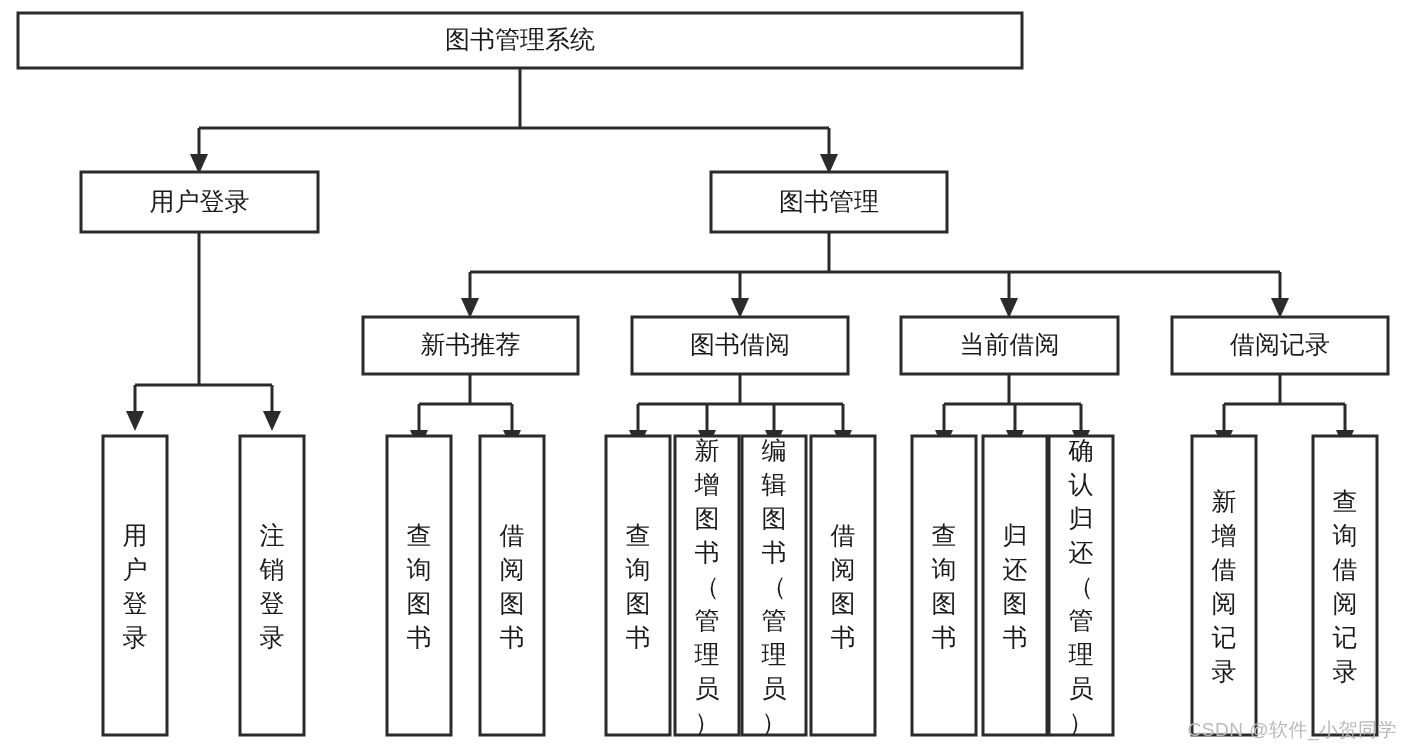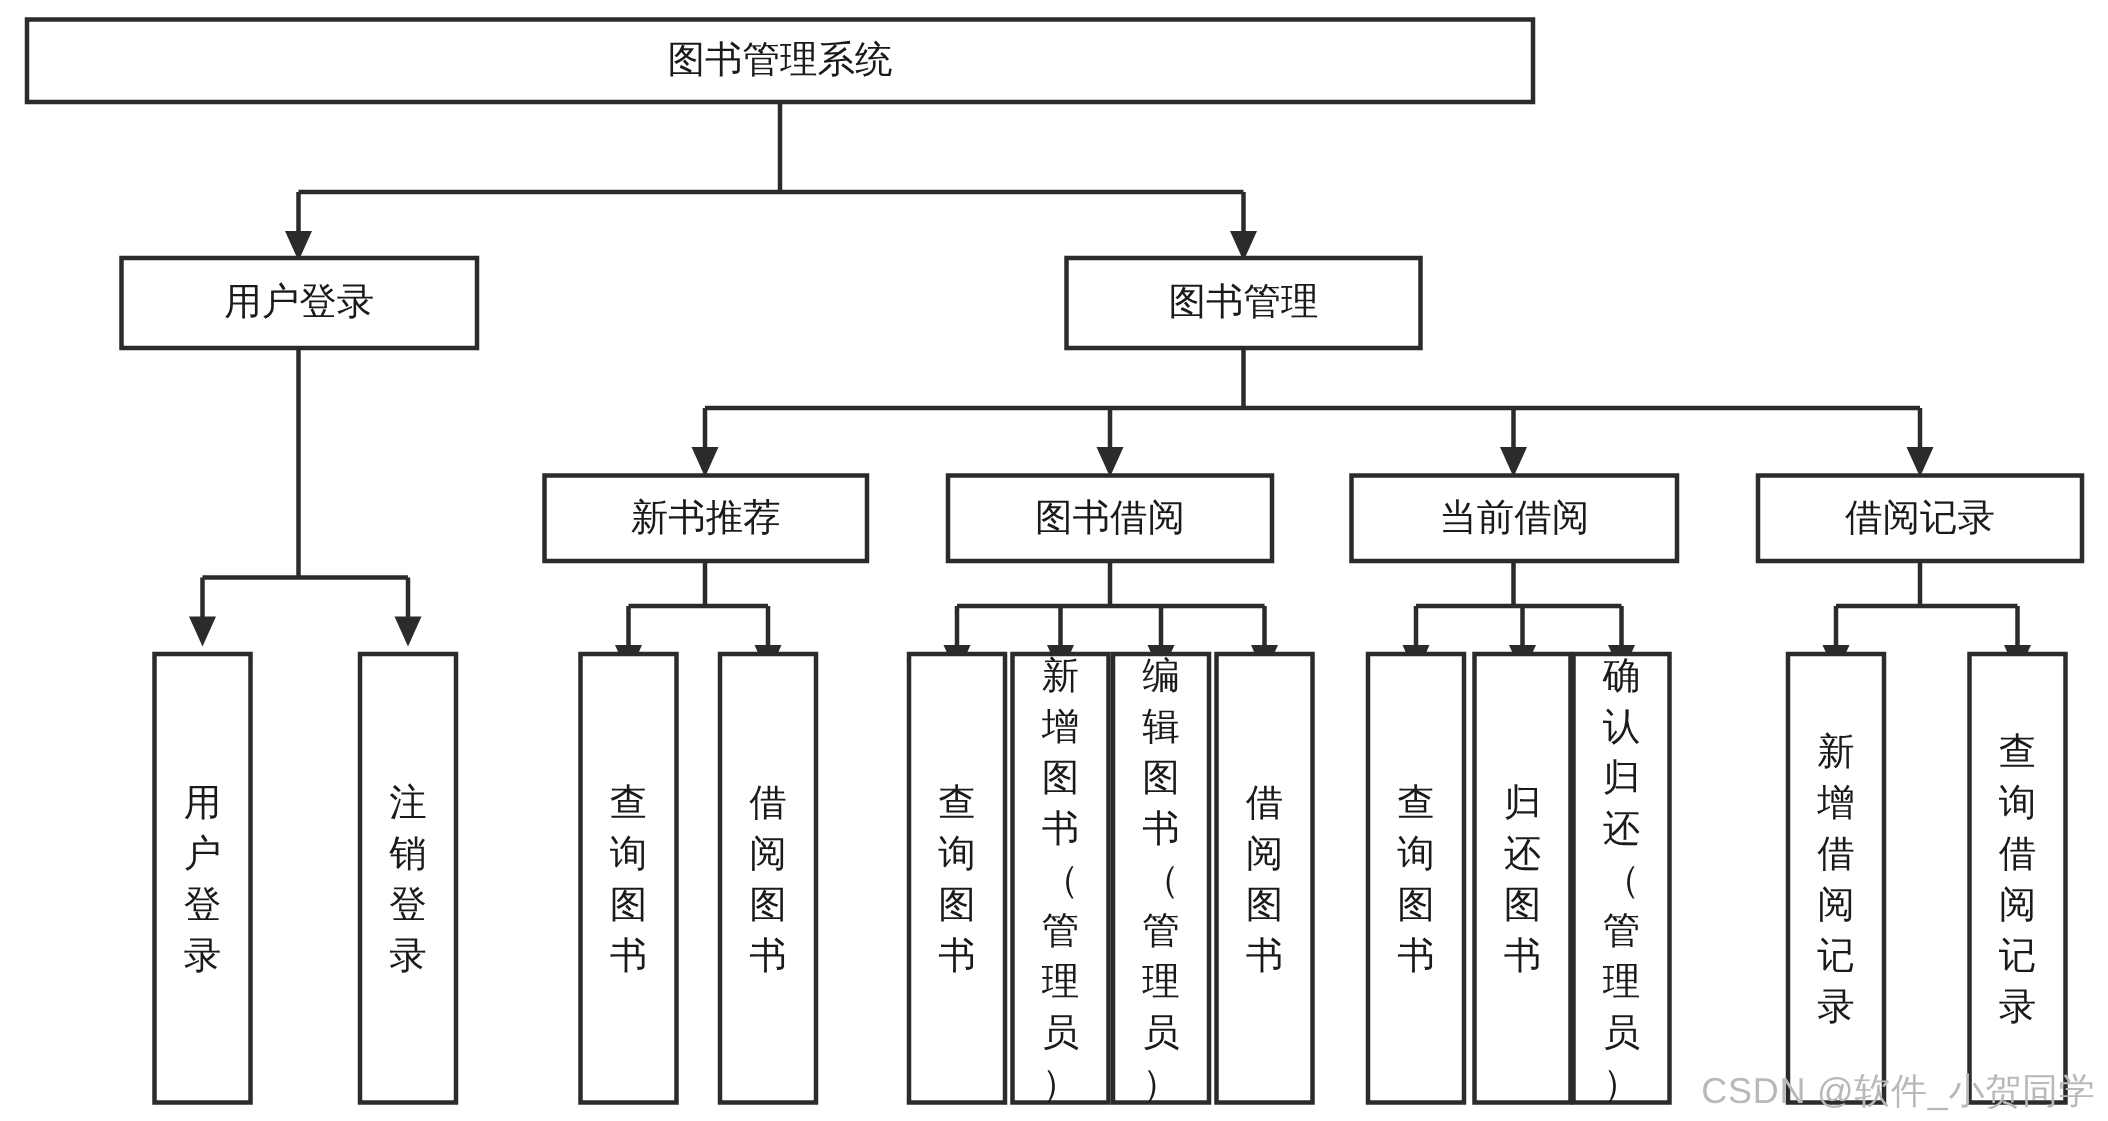--- a/index.html
+++ b/index.html
@@ -44,21 +44,21 @@
   }
   .arrow-head {
     fill: #2b2b2b;
     stroke: none;
   }
   .watermark {
     position: absolute;
     right: 8px;
     bottom: 4px;
     font-family: "Liberation Sans", "DejaVu Sans", sans-serif;
-    font-size: 24px;
+    font-size: 19px;
     color: #b9b9b9;
     white-space: nowrap;
     letter-spacing: 0.5px;
   }
 </style>
 </head>
 <body>
 
 <svg id="diagram" viewBox="0 0 1405 747" xmlns="http://www.w3.org/2000/svg">
   <defs>

